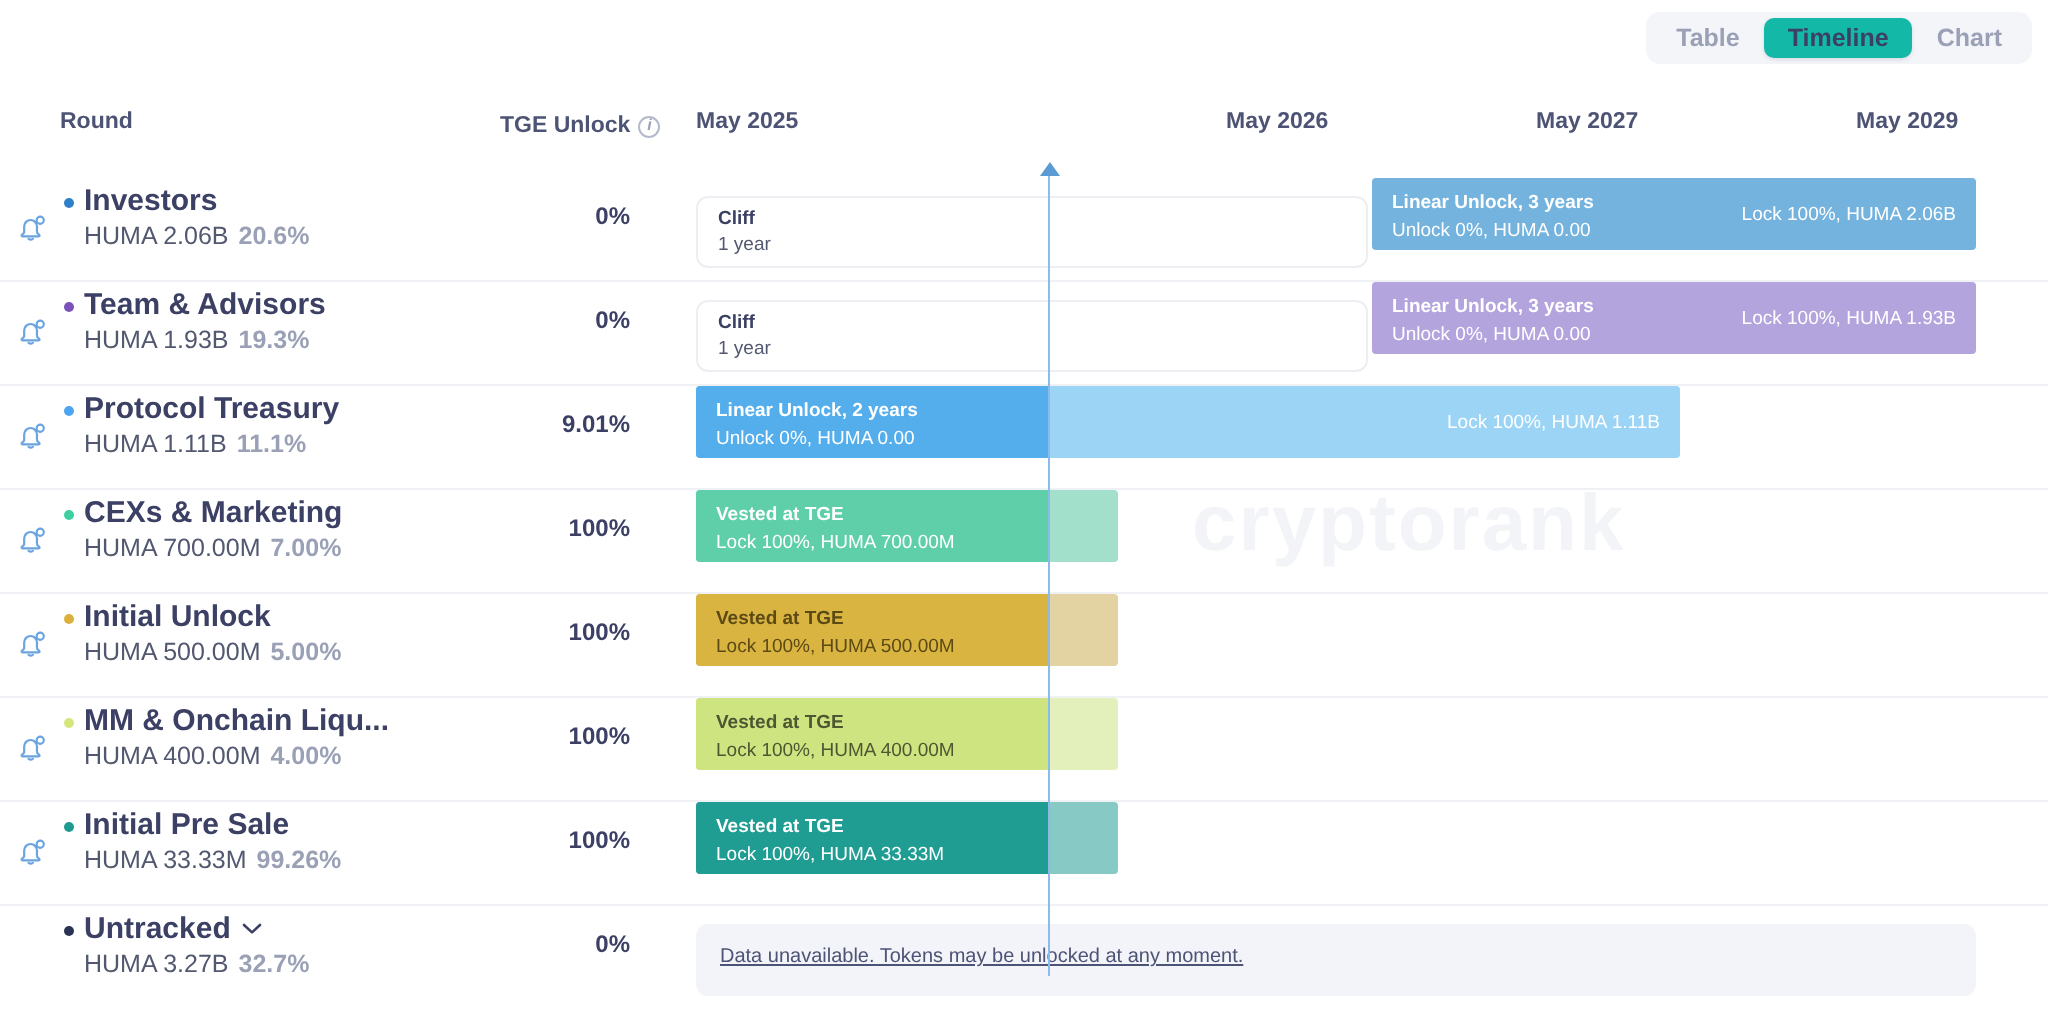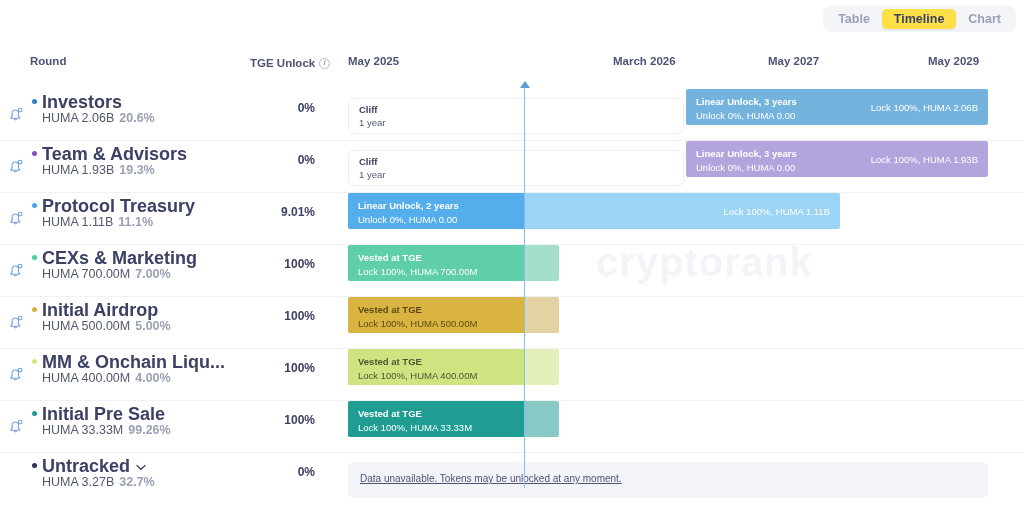--- a/index.html
+++ b/index.html
@@ -25,21 +25,21 @@
     display: flex; align-items: center;
     background: #f4f5f9; border-radius: 7px; padding: 3px;
     height: 26px;
   }
   .view-toggle .vt {
     font-size: 12.5px; font-weight: 600; color: #9aa0b5;
     padding: 3px 12px; border-radius: 5px; cursor: pointer;
     line-height: 14px; white-space: nowrap;
   }
   .view-toggle .vt.active {
-    background: #fde047; color: #3c4064;
+    background: #14b8a6; color: #3c4064;
     box-shadow: 0 1px 2px rgba(40,50,90,.12);
   }
 
   
   .col-head {
     position: absolute; top: 55px; height: 16px;
     font-size: 11.5px; font-weight: 700; color: #4d5374;
   }
   .ch-round { left: 30px; }
   .ch-tge   { left: 250px; display:flex; align-items:center; gap:4px; }
@@ -71,21 +71,21 @@
   .bell {
     position:absolute; left: 7px; top: 16px; width: 18px; height: 18px;
     cursor: pointer;
   }
   .dot {
     position:absolute; left:32px; top:10px;
     width:5px; height:5px; border-radius:50%;
   }
   .rname {
     position:absolute; left:42px; top:3px;
-    font-size:18px; font-weight:700; color:#3c4064; white-space:nowrap;
+    font-size:15px; font-weight:700; color:#3c4064; white-space:nowrap;
   }
   .chev-ic { display:inline-block; margin-left:6px; vertical-align:1px; }
   .ramt {
     position:absolute; left:42px; top:22px;
     font-size:12.5px; color:#52586f; white-space:nowrap;
   }
   .ramt .pct { color:#9aa0b5; margin-left:5px;font-weight:bold; }
   .tge {
     position:absolute; left:240px; top:12px; width:75px;
     text-align:right; font-size:12px; font-weight:700; color:#3c4064;
@@ -151,21 +151,21 @@
       </div>
   </div>
 
   <div class="col-head ch-round">Round</div>
   <div class="col-head ch-tge">
     <span>TGE Unlock</span>
     <span class="info-ic">i</span>
   </div>
   <div id="axisLabels">
       <div class="date-lbl" style="left: 348px;">May 2025</div>
-      <div class="date-lbl" style="left: 613px;">March 2026</div>
+      <div class="date-lbl" style="left: 613px;">May 2026</div>
       <div class="date-lbl" style="left: 768px;">May 2027</div>
       <div class="date-lbl" style="left: 928px;">May 2029</div>
     </div>
 
   <div class="watermark">cryptorank</div>
 
   <div id="rowsRoot">
       <div class="row no-line" style="top: 88px;">
         <div class="bell"><svg width="18" height="18" viewBox="0 0 18 18" fill="none">
             <path d="M4.2 13.2h8.2c.35 0 .52-.42.28-.66l-.9-.9a1 1 0 0 1-.29-.7V8.2a3.2 3.2 0 0 0-6.4 0v2.74a1 1 0 0 1-.29.7l-.9.9c-.24.24-.07.66.3.66Z" stroke="#6ba4e0" stroke-width="1.1" stroke-linejoin="round"></path>
@@ -235,21 +235,21 @@
           <div class="txtL" style="color:#ffffff;"><span>Vested at TGE</span><span class="sub">Lock 100%, HUMA 700.00M</span></div>
         </div>
       </div>
       <div class="row" style="top: 296px;">
         <div class="bell"><svg width="18" height="18" viewBox="0 0 18 18" fill="none">
             <path d="M4.2 13.2h8.2c.35 0 .52-.42.28-.66l-.9-.9a1 1 0 0 1-.29-.7V8.2a3.2 3.2 0 0 0-6.4 0v2.74a1 1 0 0 1-.29.7l-.9.9c-.24.24-.07.66.3.66Z" stroke="#6ba4e0" stroke-width="1.1" stroke-linejoin="round"></path>
             <path d="M7.3 14.4a1.7 1.7 0 0 0 2.1 0" stroke="#6ba4e0" stroke-width="1.1" stroke-linecap="round"></path>
             <circle cx="13.1" cy="5.1" r="1.8" stroke="#6ba4e0" stroke-width="1.1"></circle>
           </svg></div>
         <div class="dot" style="background:#dbb03c"></div>
-        <div class="rname"><span>Initial Airdrop</span></div>
+        <div class="rname"><span>Initial Unlock</span></div>
         <div class="ramt"><span>HUMA 500.00M</span><span class="pct">5.00%</span></div>
         <div class="tge">100%</div>
         <div class="bar" style="left:348px;width:211px;background:#e4d3a2;">
           <div class="fill" style="width:176px;background:#d9b441;"></div>
           <div class="txtL" style="color:#5c4a15;"><span>Vested at TGE</span><span class="sub">Lock 100%, HUMA 500.00M</span></div>
         </div>
       </div>
       <div class="row" style="top: 348px;">
         <div class="bell"><svg width="18" height="18" viewBox="0 0 18 18" fill="none">
             <path d="M4.2 13.2h8.2c.35 0 .52-.42.28-.66l-.9-.9a1 1 0 0 1-.29-.7V8.2a3.2 3.2 0 0 0-6.4 0v2.74a1 1 0 0 1-.29.7l-.9.9c-.24.24-.07.66.3.66Z" stroke="#6ba4e0" stroke-width="1.1" stroke-linejoin="round"></path>

